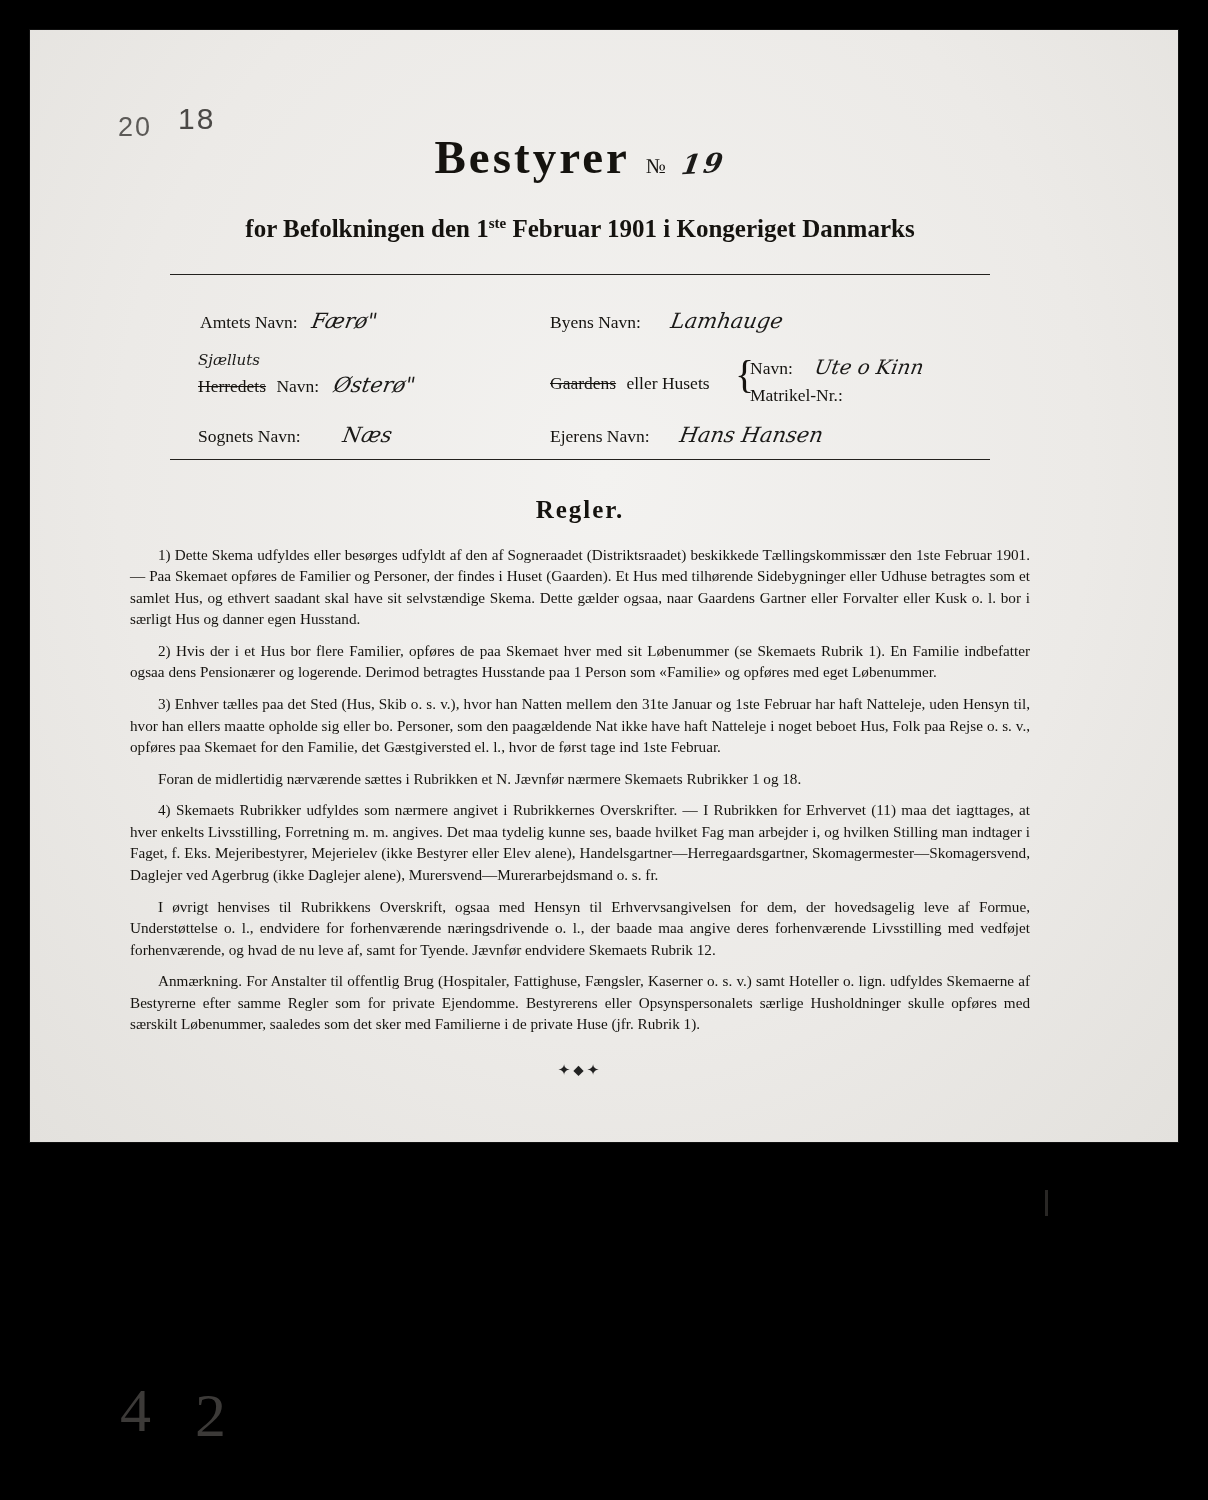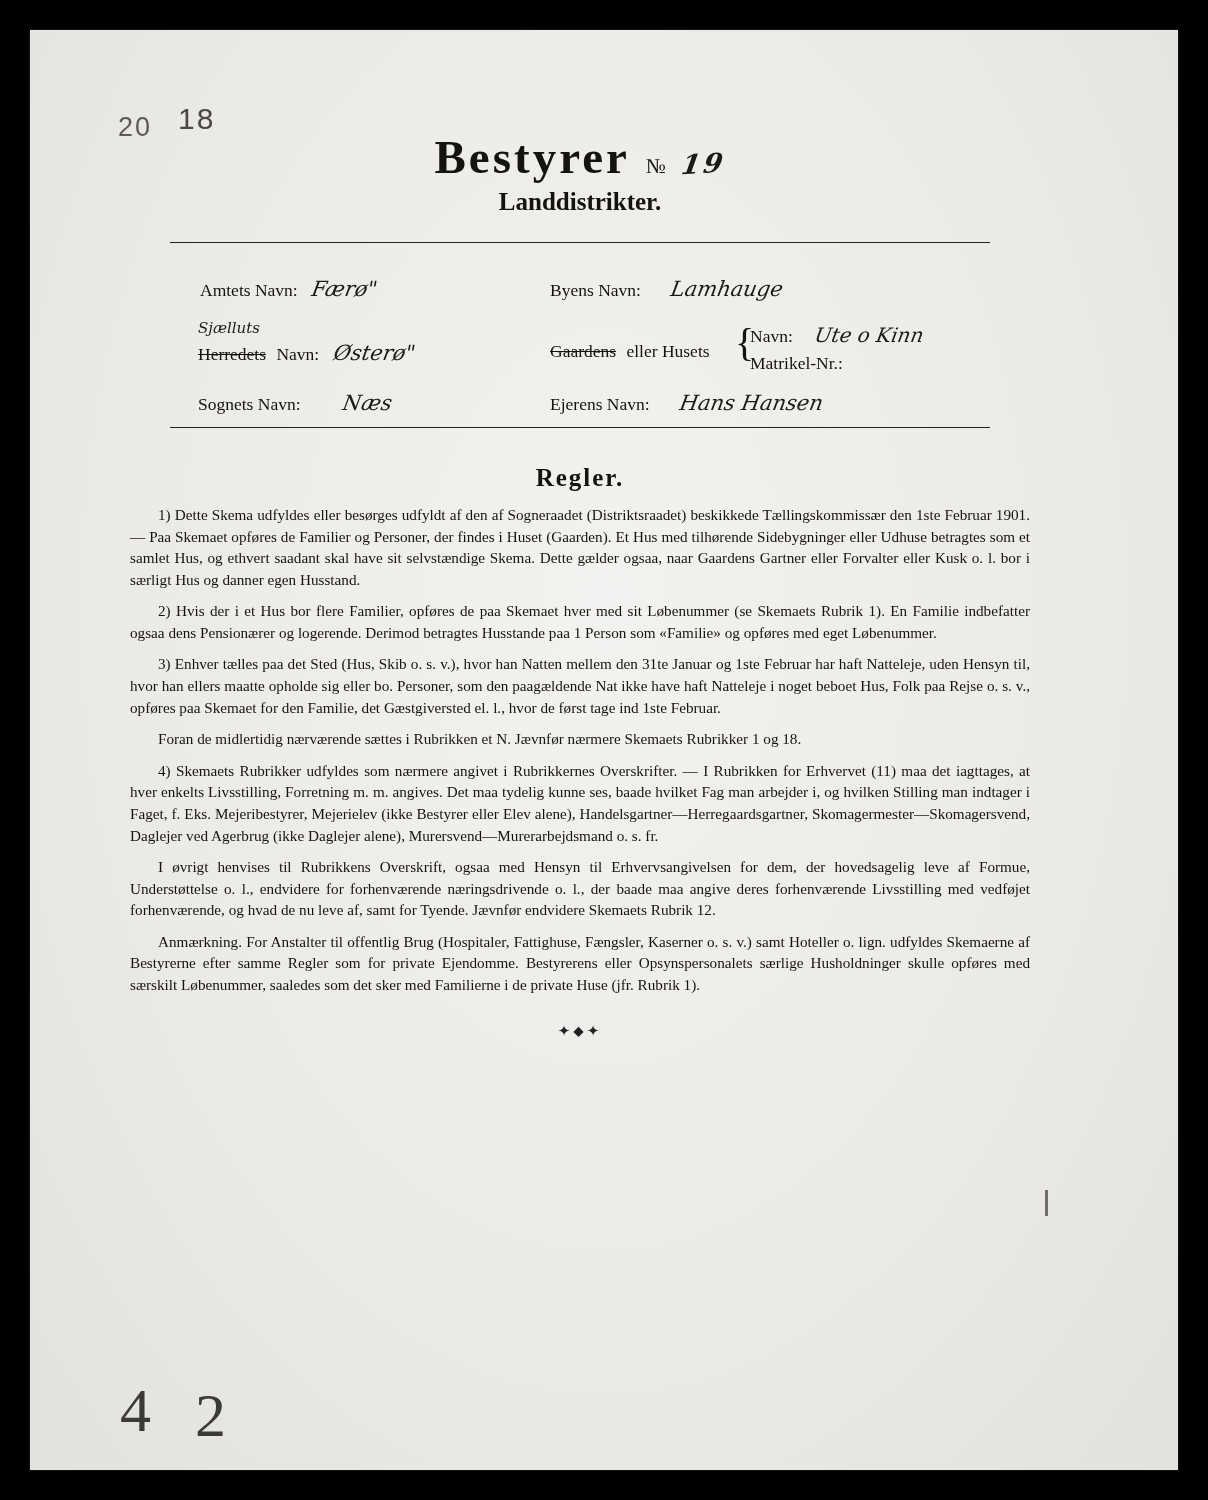--- a/index.html
+++ b/index.html
@@ -11,21 +11,21 @@
     width: 1208px;
     height: 1500px;
     overflow: hidden;
     font-family: "Liberation Serif", serif;
   }
   .page {
     position: absolute;
     left: 30px;
     top: 30px;
     width: 1148px;
-    height: 1440px;
+    height: 1112px;
     background: #efeeec;
     box-shadow: 0 0 0 1px #111;
   }
   .paper-inner {
     position: absolute;
     left: 0; top: 0; right: 0; bottom: 0;
     background:
       radial-gradient(ellipse at 50% 40%, #f3f2f0 0%, #eceae7 60%, #e3e1dd 100%);
   }
   
@@ -136,21 +136,21 @@
     line-height: 0.8;
   }
   .regler {
     text-align: center;
     font-size: 25px;
     font-weight: bold;
     letter-spacing: 2px;
     margin-top: 36px;
   }
   .rules {
-    margin-top: 12px;
+    margin-top: 20px;
     font-size: 15.2px;
     line-height: 1.42;
     text-align: justify;
   }
   .rules p {
     margin: 0 0 10px 0;
     text-indent: 28px;
   }
   .ornament {
     text-align: center;
@@ -181,21 +181,23 @@
     <div class="content">
 
       <div class="title">
         <div class="title-row">
           <span>Bestyrer</span>
           <span class="title-no">№</span>
           <span class="handwrite no-value">19</span>
         </div>
       </div>
 
-      <div class="subtitle2">Landdistrikter.</div>
+      <div class="subtitle">
+        <span>for Befolkningen den 1</span><span class="sup">ste</span><span> Februar 1901 i Kongeriget Danmarks</span>
+      </div>
 
       <hr class="rule">
 
       <div class="fields">
 
         <div class="fld" style="left:70px; top:12px;">
           <span class="fld-label">Amtets Navn:</span>
           <span class="handwrite fld-val" style="font-size:21px;">Færø"</span>
         </div>
 

